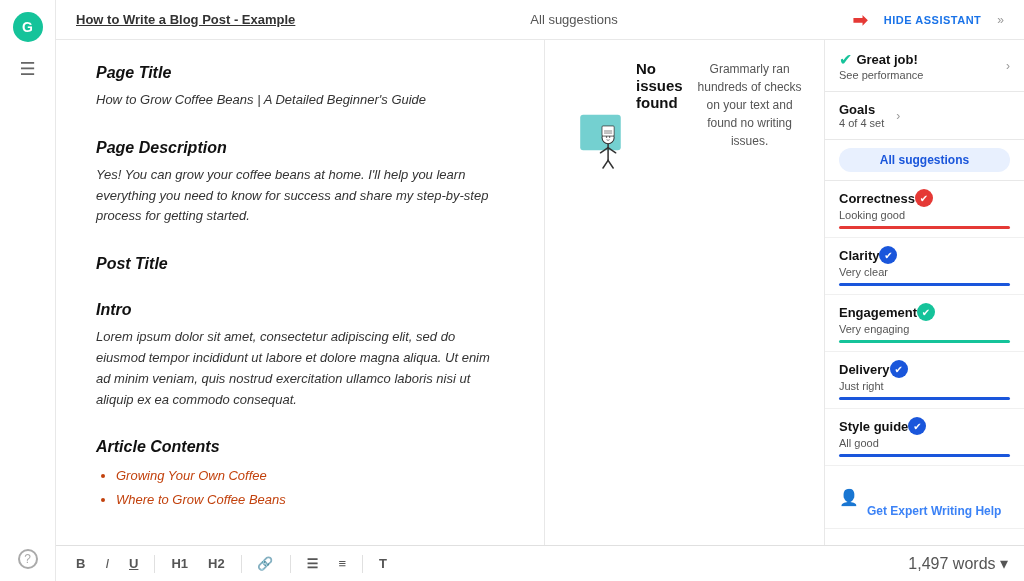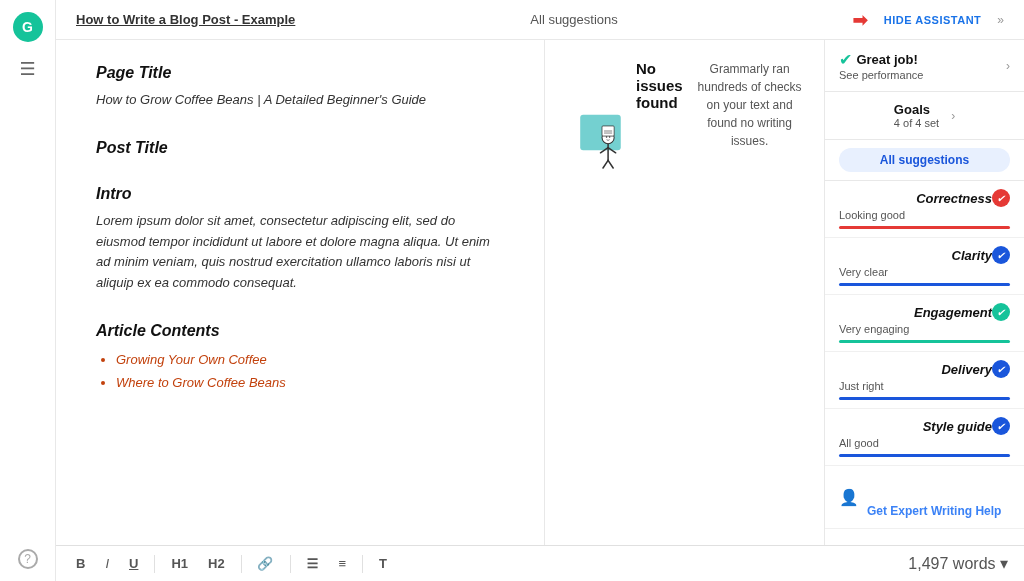--- a/index.html
+++ b/index.html
@@ -233,23 +233,22 @@
     
     .suggestion-item {
       padding: 8px 14px;
       border-bottom: 1px solid #f0f0f0;
       cursor: pointer;
     }
 
     .suggestion-header {
       display: flex;
       align-items: center;
-      justify-content: flex-end;
+      justify-content: flex-start;
       margin-bottom: 2px;
-      font-style: italic;
     }
 
     .suggestion-name {
       font-size: 13px;
       font-weight: 600;
       color: #111;
     }
 
     .suggestion-sub {
       font-size: 11px;
@@ -338,21 +337,21 @@
     .word-count {
       margin-left: auto;
       font-size: 16px;
       color: #555;
     }
 
     
     .goals-item {
       display: flex;
       align-items: center;
-      justify-content: center;
+      justify-content: flex-start;
       cursor: pointer;
       gap: 12px;
     }
 
     .goals-label { font-size: 13px; font-weight: 600; color: #111; }
     .goals-sub { font-size: 11px; color: #555; }
   </style>
 </head>
 <body>
 
@@ -378,20 +377,24 @@
 
   <div class="content-area">
 
     <div class="document-scroll">
 
       <div class="doc-section">
         <div class="doc-section-title">Page Title</div>
         <div class="doc-section-content">How to Grow Coffee Beans | A Detailed Beginner's Guide</div>
       </div>
 
+      <div class="doc-section">
+        <div class="doc-section-title">Page Description</div>
+        <div class="doc-section-content">Yes! You can grow your coffee beans at home. I'll help you learn everything you need to know for success and share my step-by-step process for getting started.</div>
+      </div>
 
       <div class="doc-section">
         <div class="doc-section-title">Post Title</div>
       </div>
 
       <div class="doc-section">
         <div class="doc-section-title">Intro</div>
         <div class="doc-section-content">Lorem ipsum dolor sit amet, consectetur adipiscing elit, sed do eiusmod tempor incididunt ut labore et dolore magna aliqua. Ut enim ad minim veniam, quis nostrud exercitation ullamco laboris nisi ut aliquip ex ea commodo consequat.</div>
       </div>
 

